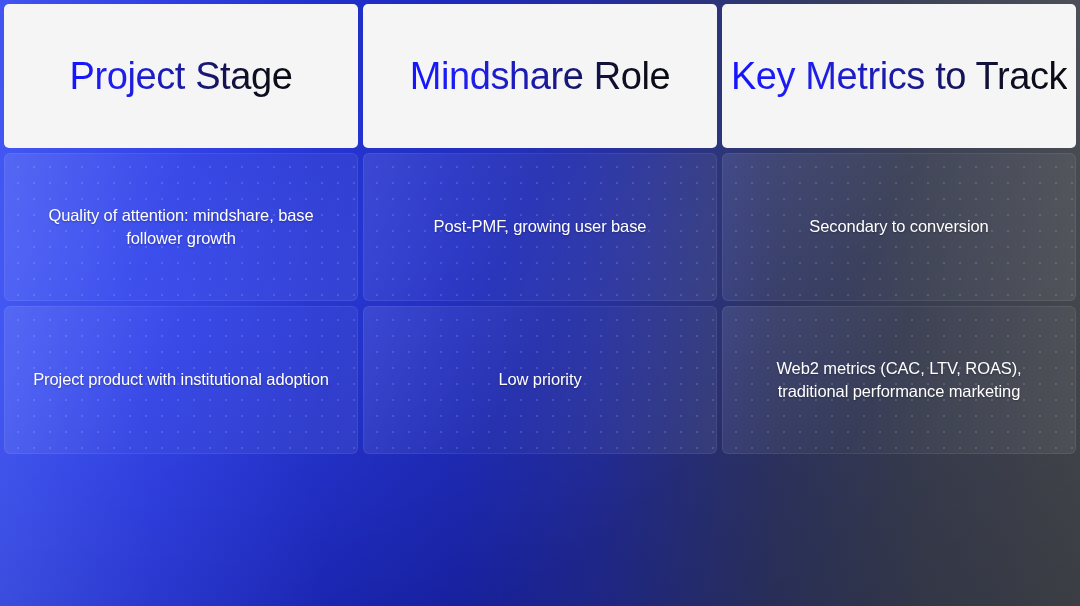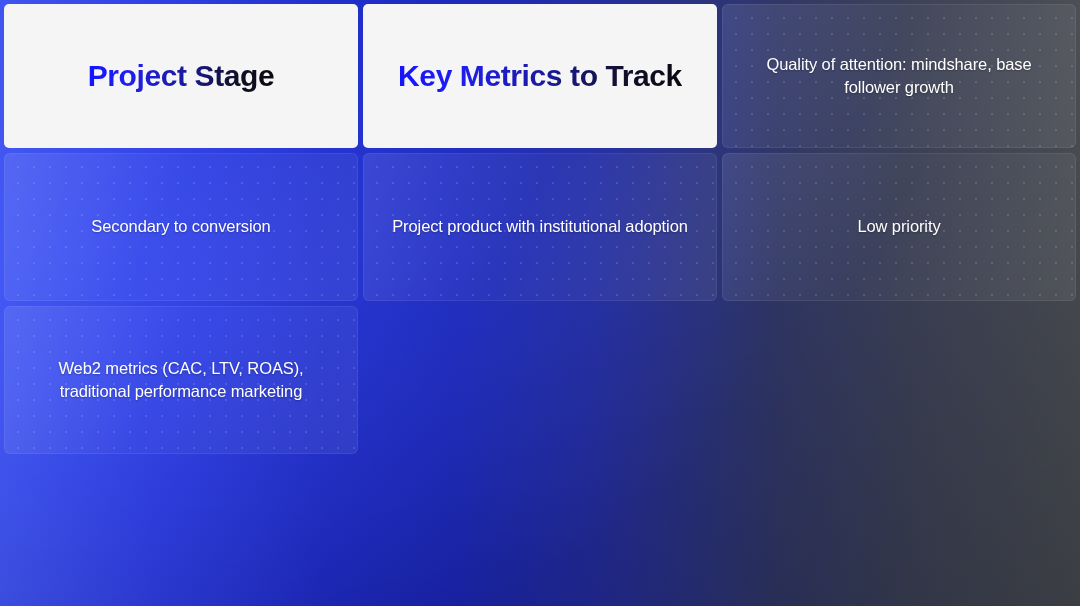--- a/index.html
+++ b/index.html
@@ -50,22 +50,22 @@
 
   
   .hcell {
     background:#f5f5f5;
     border-radius:5px;
     display:flex; align-items:center; justify-content:center;
     text-align:center;
     overflow:hidden;
   }
   .htext {
-    font-size:30px;
-    font-weight:700;
+    font-size:38px;
+    font-weight:400;
     letter-spacing:-.4px;
     background:linear-gradient(90deg,#1414ff 0%, #1f1fee 22%, #1a1a9c 52%, #101028 80%, #0a0a12 100%);
     -webkit-background-clip:text;
     background-clip:text;
     color:transparent;
     -webkit-text-fill-color:transparent;
     white-space:nowrap;
   }
 
   
@@ -110,27 +110,33 @@
 <body>
 
 <div id="slide">
 
   <div class="grid">
 
     <div class="hcell">
       <span class="htext">Project Stage</span>
     </div>
     <div class="hcell">
+      <span class="htext">Mindshare Role</span>
+    </div>
+    <div class="hcell">
       <span class="htext">Key Metrics to Track</span>
     </div>
 
     <div class="bcell">
       <span class="btext">Quality of attention: mindshare, base follower growth</span>
     </div>
 
+    <div class="bcell">
+      <span class="btext">Post-PMF, growing user base</span>
+    </div>
     <div class="bcell">
       <span class="btext">Secondary to conversion</span>
     </div>
 
     <div class="bcell">
       <span class="btext">Project product with institutional adoption</span>
     </div>
     <div class="bcell">
       <span class="btext">Low priority</span>
     </div>

